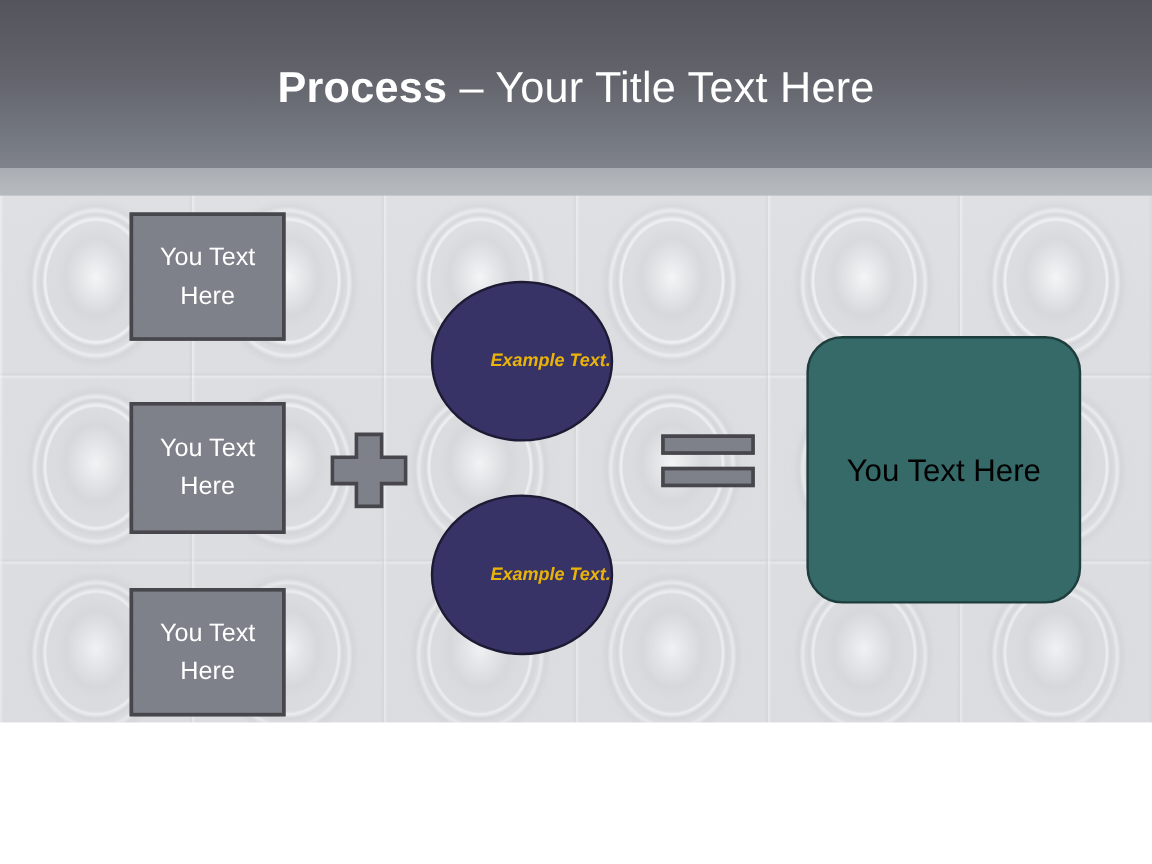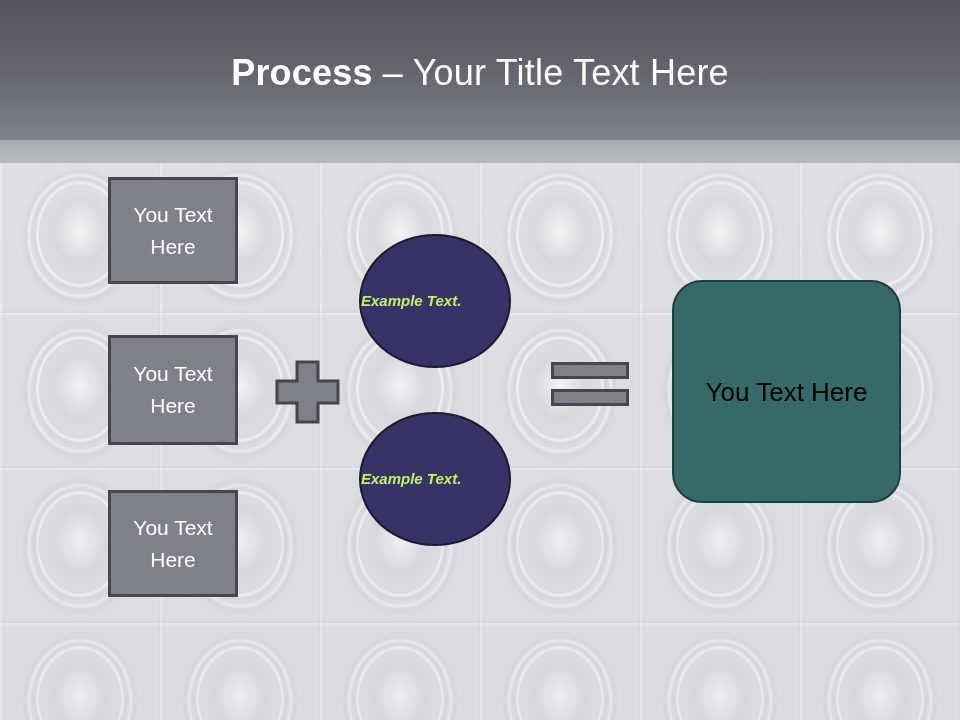--- a/index.html
+++ b/index.html
@@ -3,21 +3,21 @@
 <meta charset="utf-8">
 <style>
   html, body {
     margin: 0;
     padding: 0;
     background: #ffffff;
   }
   #slide {
     position: relative;
     width: 960px;
-    height: 720px;
+    height: 602px;
     overflow: hidden;
     font-family: "Liberation Sans", sans-serif;
     background: #dcdde0;
   }
 
   
   .bg-base {
     position: absolute;
     left: 0; top: 0;
     width: 960px; height: 720px;
@@ -100,29 +100,29 @@
     width: 65px; height: 64px;
   }
 
   
   .circle {
     position: absolute;
     box-sizing: border-box;
     border-radius: 50%;
     background: #373366;
     border: 2px solid #1d1b33;
-    color: #bef264;
+    color: #eab308;
     font-size: 15px;
     font-weight: bold;
     font-style: italic;
     line-height: 22px;
     text-align: center;
     display: flex;
     align-items: center;
-    justify-content: flex-start;
+    justify-content: flex-end;
   }
   .circle-1 { left: 359px; top: 234px; width: 152px; height: 134px; }
   .circle-2 { left: 359px; top: 412px; width: 152px; height: 134px; }
 
   
   .equals { position: absolute; left: 551px; top: 362px; width: 78px; height: 45px; }
   .eq-bar {
     position: absolute;
     left: 0;
     width: 78px;

